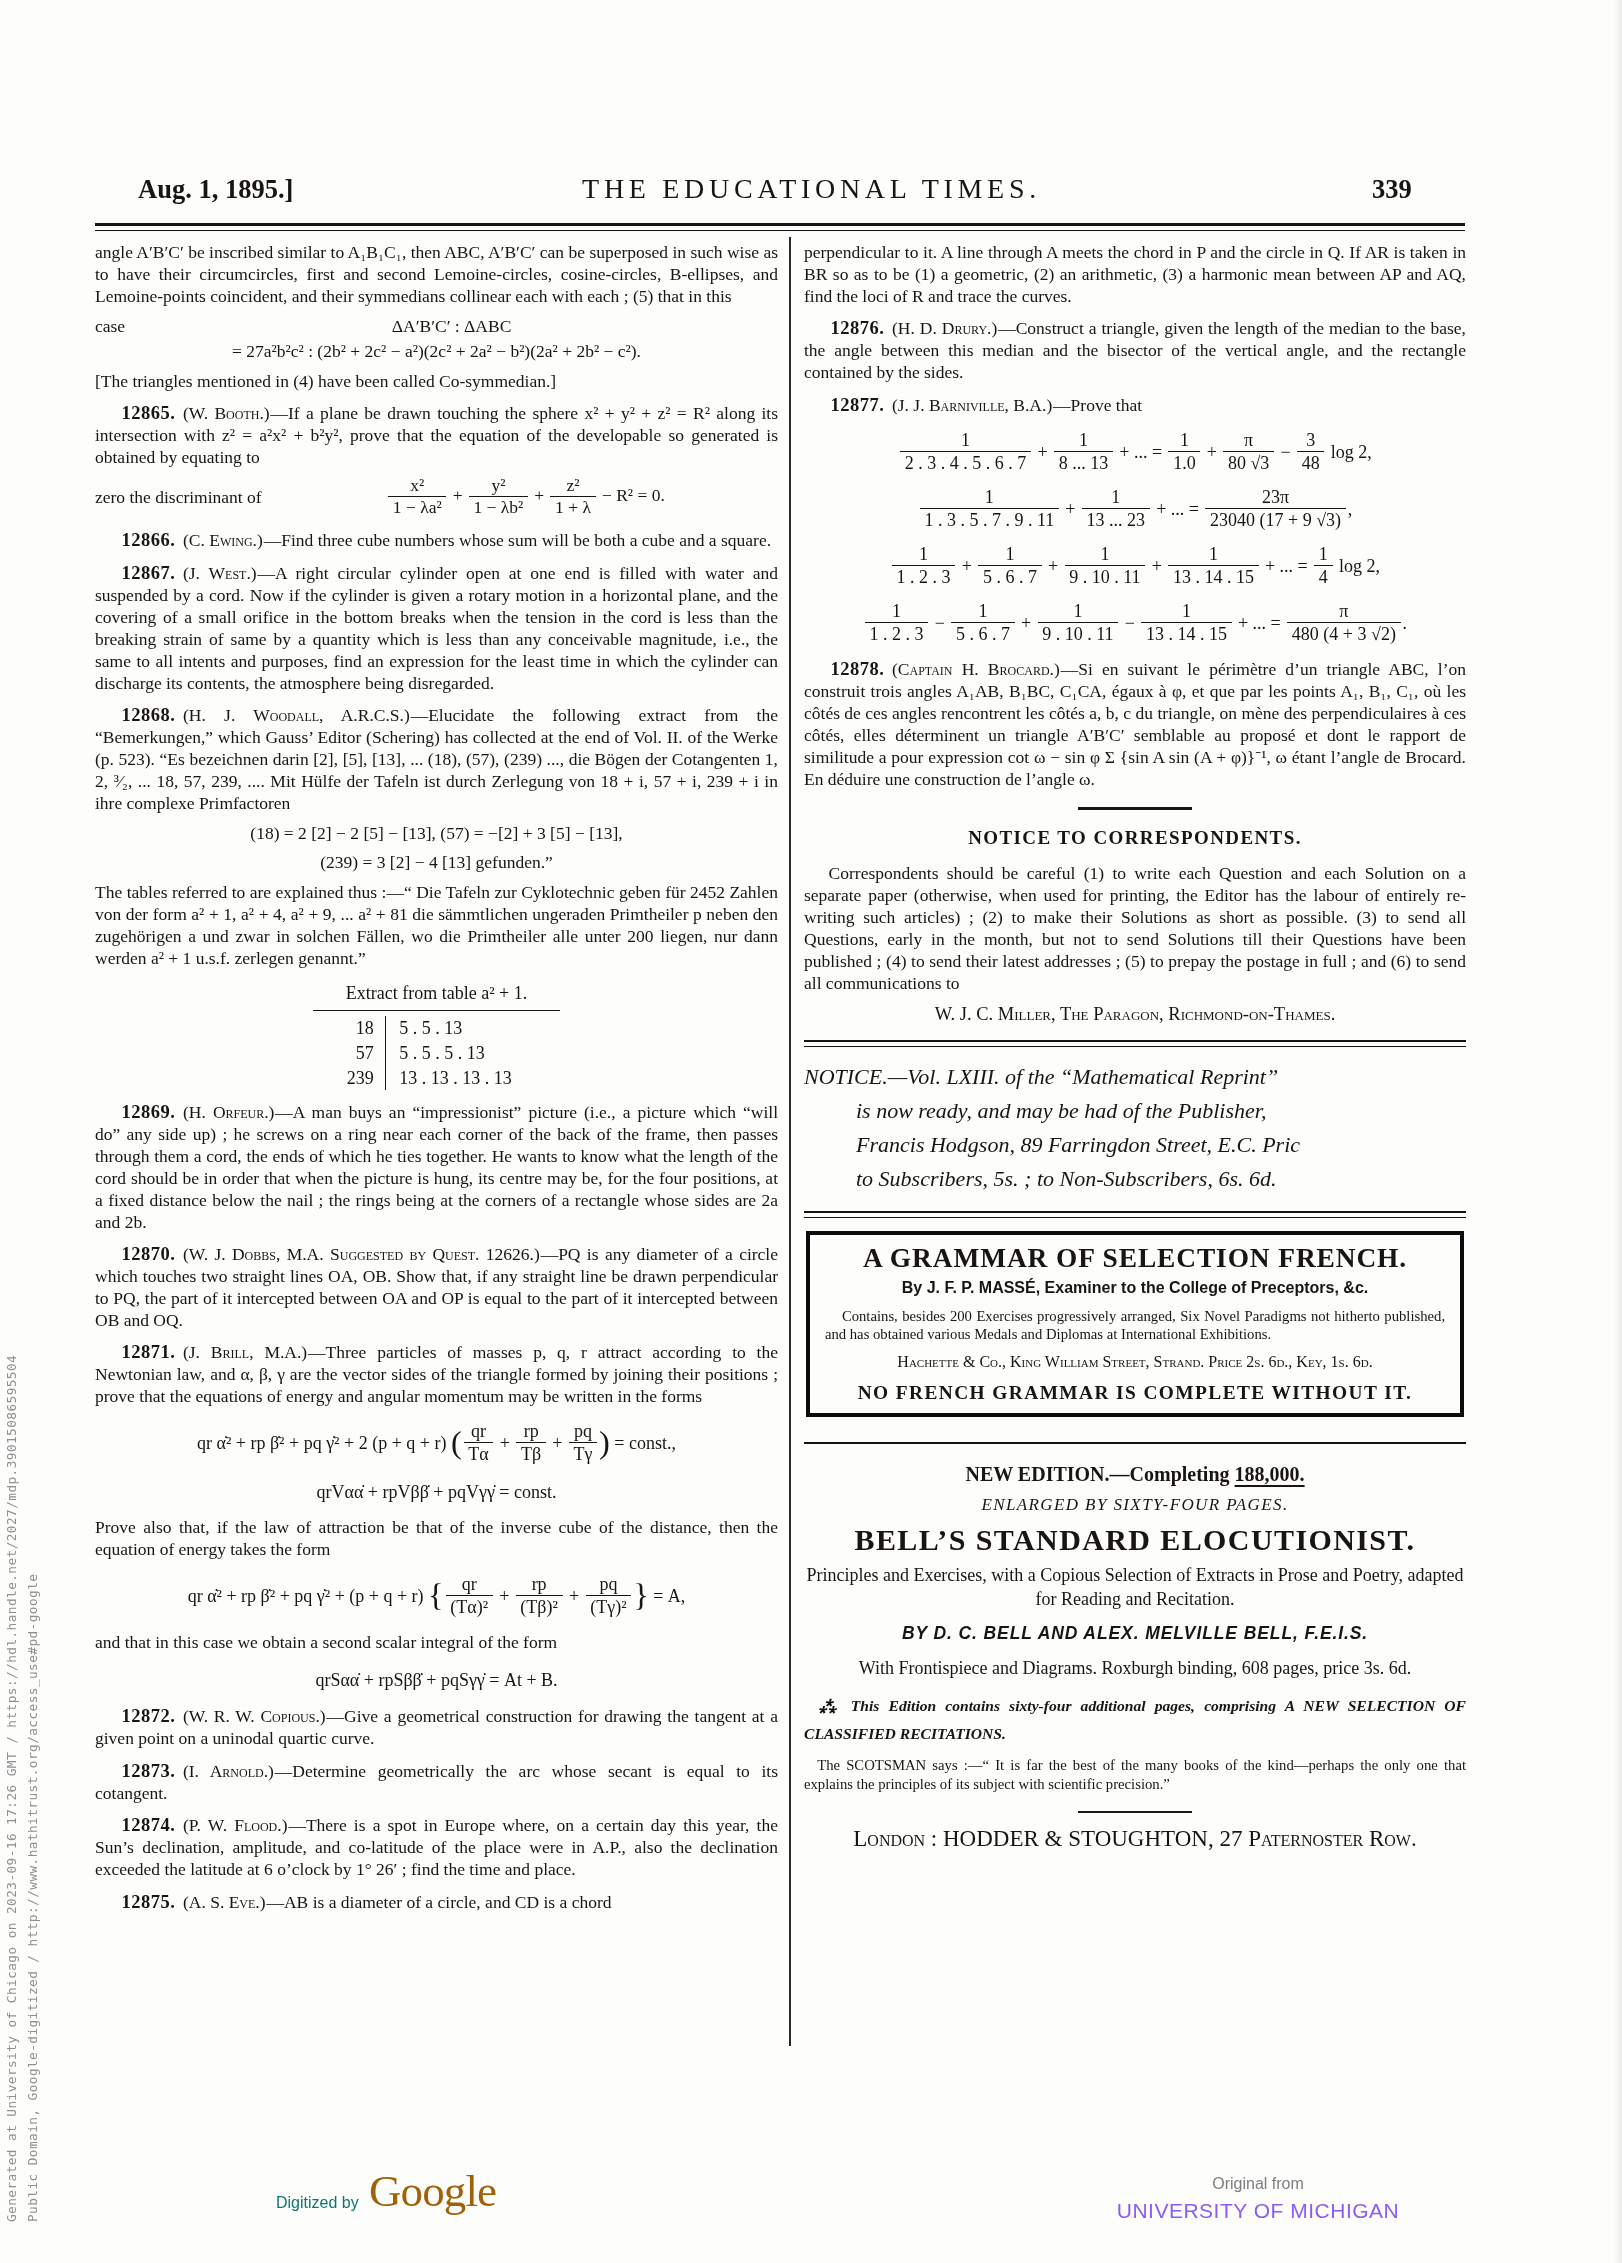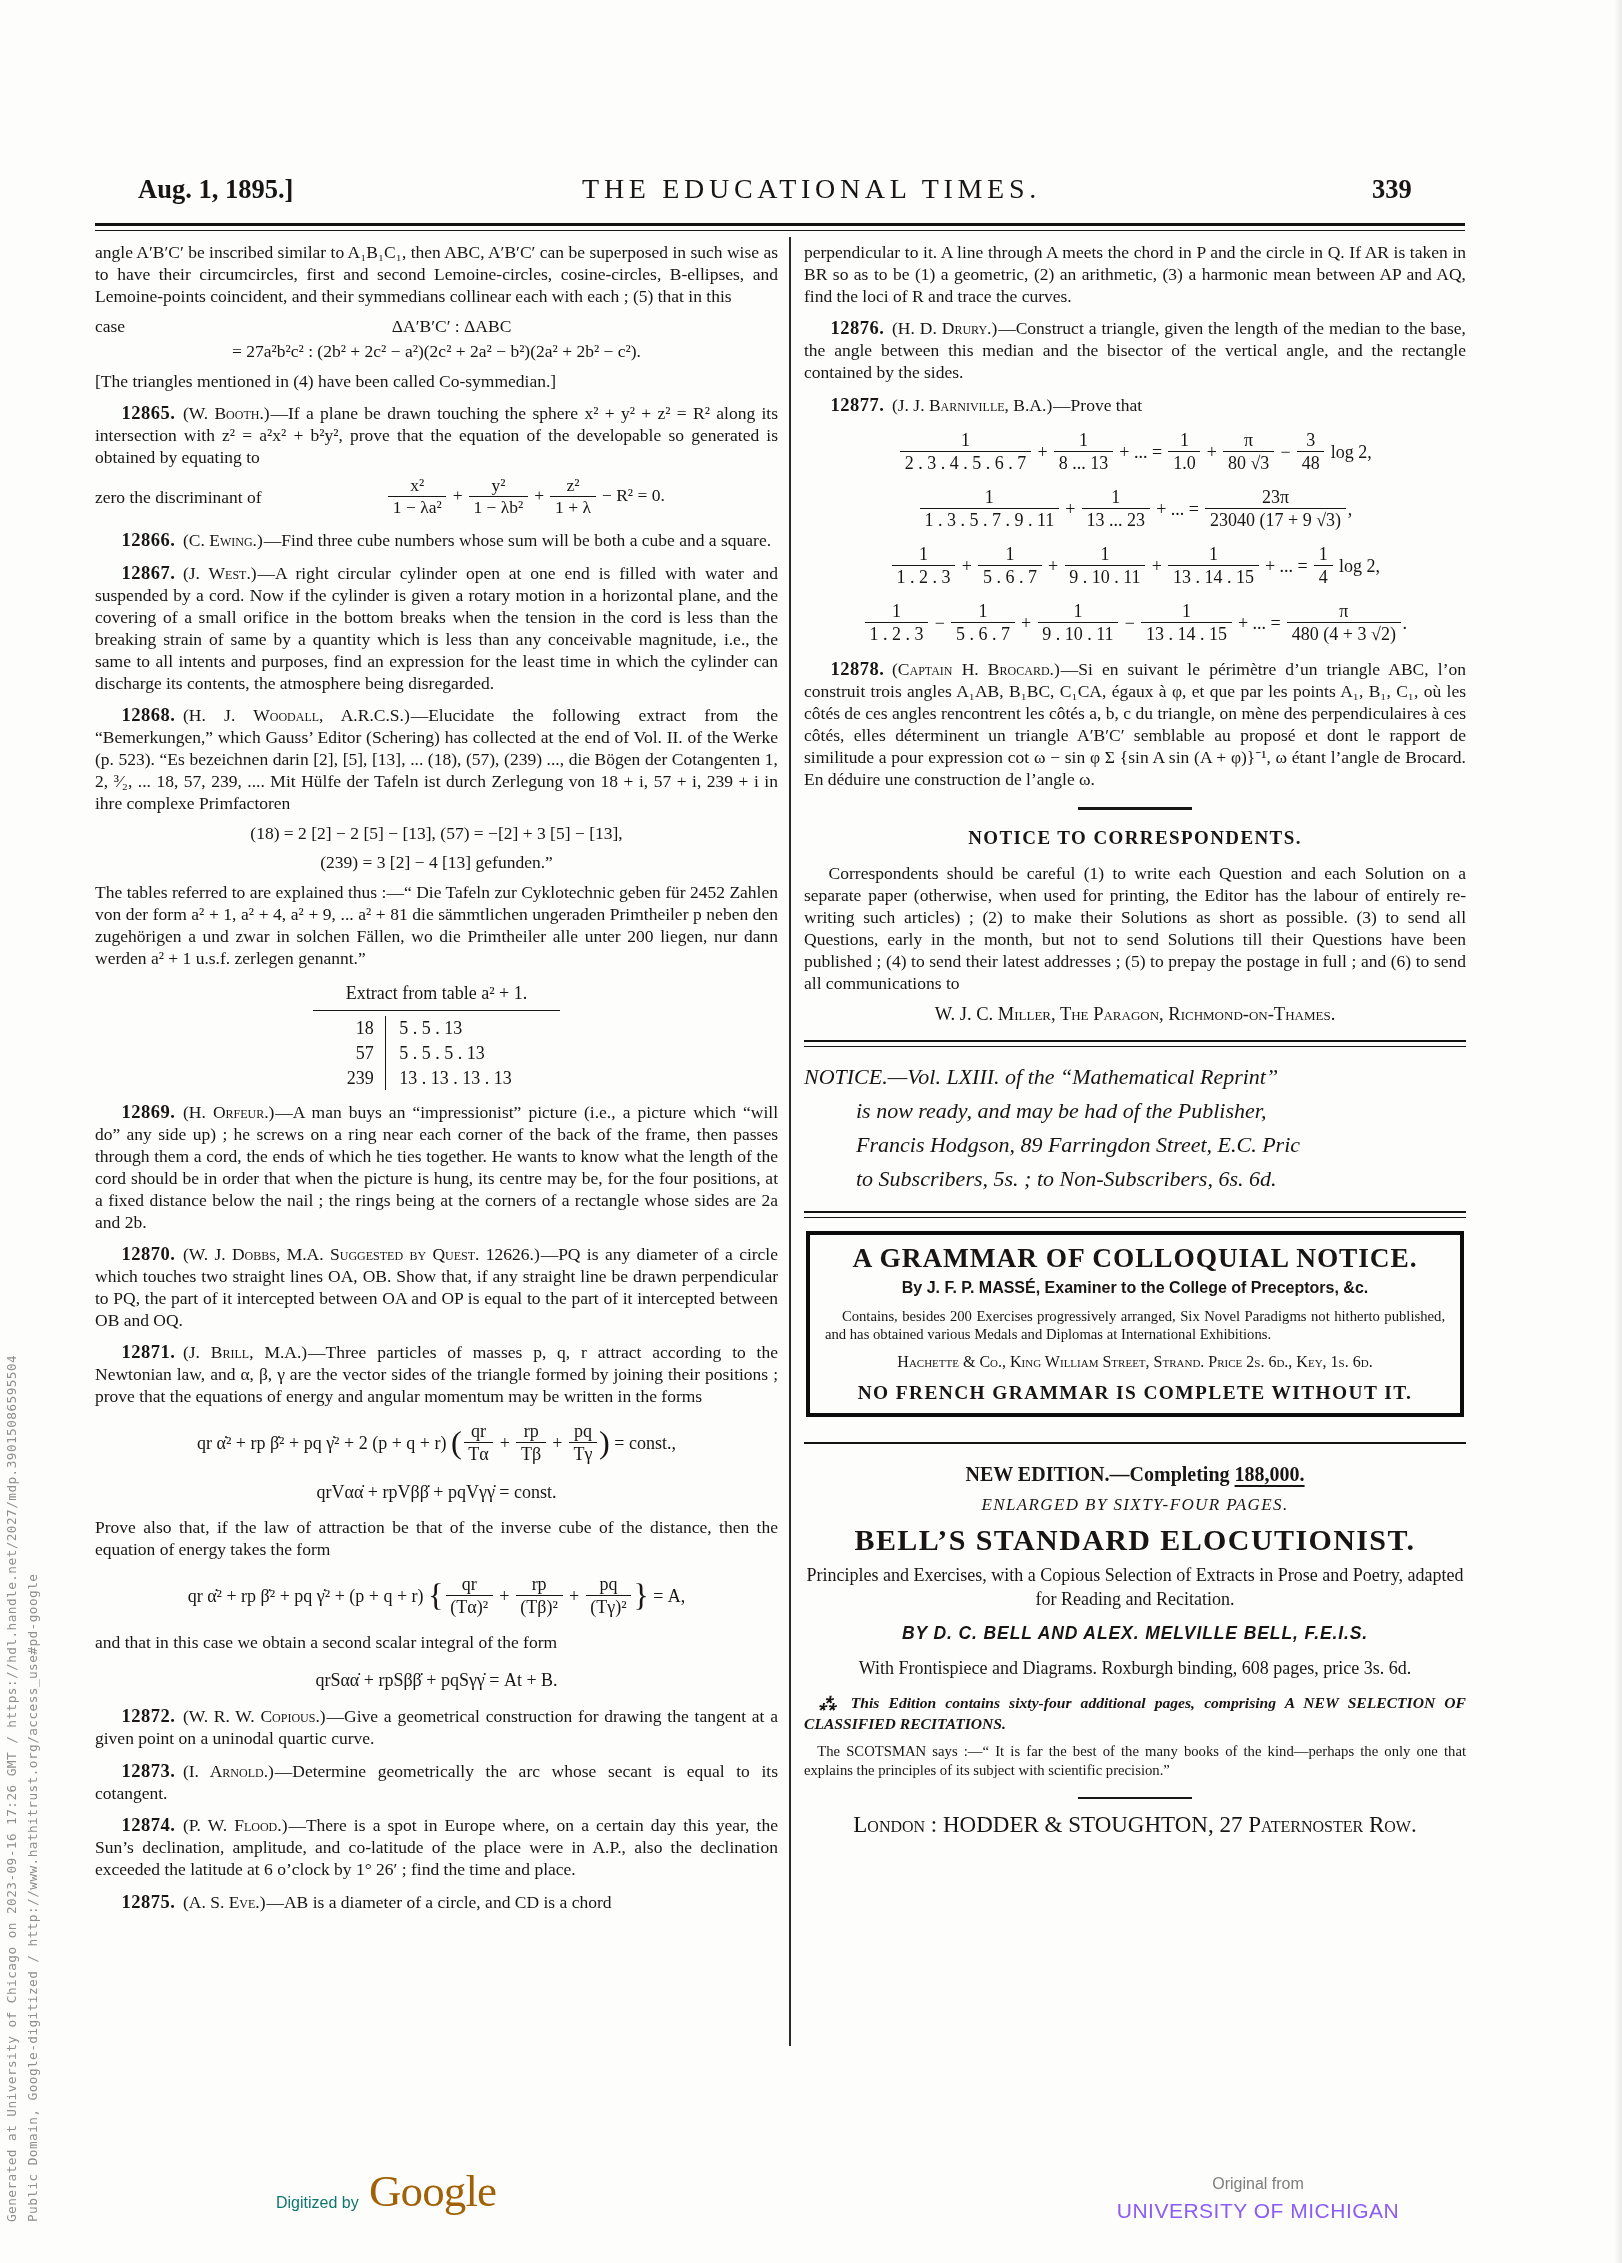--- a/index.html
+++ b/index.html
@@ -61,21 +61,21 @@
   .gbody{font-size:14.7px;line-height:18.5px;margin:0 0 7.6px;text-indent:17px;}
   .gpub{font-size:16px;text-align:center;font-variant:small-caps;margin-bottom:8.5px;}
   .gslogan{font-size:19.4px;font-weight:bold;text-align:center;letter-spacing:1.4px;}
   .newed{text-align:center;font-size:20px;font-weight:bold;margin:19px 0 9.5px;text-indent:0;}
   .unum{text-decoration:underline;text-underline-offset:3.8px;text-decoration-thickness:1.9px;}
   .enl{text-align:center;font-style:italic;font-size:17px;letter-spacing:1.4px;margin-bottom:13.2px;text-indent:0;}
   .btitle{text-align:center;font-size:30px;font-weight:bold;letter-spacing:1.4px;margin-bottom:11.4px;text-indent:0;}
   .bdesc{text-align:center;font-size:18px;line-height:24px;margin-bottom:11.4px;text-indent:0;}
   .bby{text-align:center;font-family:"Liberation Sans",sans-serif;font-weight:bold;font-style:italic;font-size:17.5px;letter-spacing:0.9px;margin-bottom:11.4px;text-indent:0;}
   .bdet{text-align:center;font-size:18px;line-height:24px;margin-bottom:12.3px;text-indent:0;}
-  .bnote{font-size:15.6px;font-style:italic;font-weight:bold;line-height:21px;margin-bottom:7.6px;text-indent:15px;}
+  .bnote{font-size:15.6px;font-style:italic;font-weight:bold;line-height:28px;margin-bottom:7.6px;text-indent:15px;}
   .bquote{font-size:14.7px;line-height:19px;margin-bottom:3.8px;text-indent:13.2px;}
   .blon{text-align:center;font-variant:small-caps;font-size:23px;margin-top:15px;text-indent:0;}
   
   .fdig{position:absolute;left:276px;top:2194px;font-family:"Liberation Sans",sans-serif;font-size:16px;color:#0f766e;}
   .fgoog{position:absolute;left:369px;top:2165px;font-family:"Liberation Serif",serif;font-size:45px;color:#a16207;letter-spacing:-0.9px;}
   .forig{position:absolute;left:1050px;top:2175px;width:416px;text-align:center;font-family:"Liberation Sans",sans-serif;color:#7d7d7d;}
   .forig .l1{font-size:16px;margin-bottom:5.7px;}
   .forig .l2{font-size:21px;letter-spacing:0.5px;color:#8b5cf6;}
 </style>
 </head>
@@ -208,21 +208,21 @@
     <div class="volnotice">
       <span class="vl">NOTICE.—Vol. LXIII. of the “Mathematical Reprint”</span>
       <span class="vl ind">is now ready, and may be had of the Publisher,</span>
       <span class="vl ind">Francis Hodgson, 89 Farringdon Street, E.C.   Pric</span>
       <span class="vl ind">to Subscribers, 5s. ;  to Non-Subscribers, 6s. 6d.</span>
     </div>
 
     <div class="hrdouble"></div>
 
     <div class="gbox">
-      <div class="gtitle">A GRAMMAR OF COLLOQUIAL NOTICE.</div>
+      <div class="gtitle">A GRAMMAR OF SELECTION FRENCH.</div>
       <div class="gby">By J. F. P. MASSÉ, Examiner to the College of Preceptors, &amp;c.</div>
       <p class="gbody">Contains, besides 200 Exercises progressively arranged, Six Novel Paradigms not hitherto published, and has obtained various Medals and Diplomas at International Exhibitions.</p>
       <div class="gpub">Hachette &amp; Co., King William Street, Strand.   Price 2s. 6d., Key, 1s. 6d.</div>
       <div class="gslogan">NO FRENCH GRAMMAR IS COMPLETE WITHOUT IT.</div>
     </div>
 
     <div class="hrfull" style="margin-top:24.6px;"></div>
 
     <div>
       <p class="newed">

